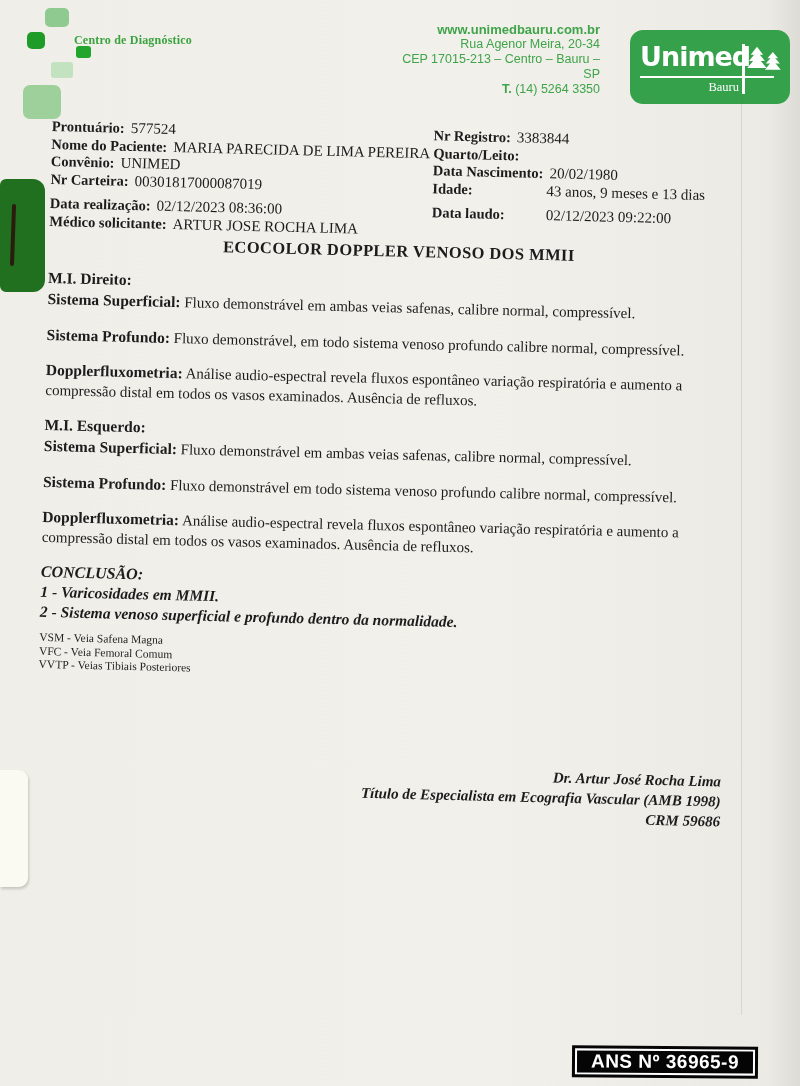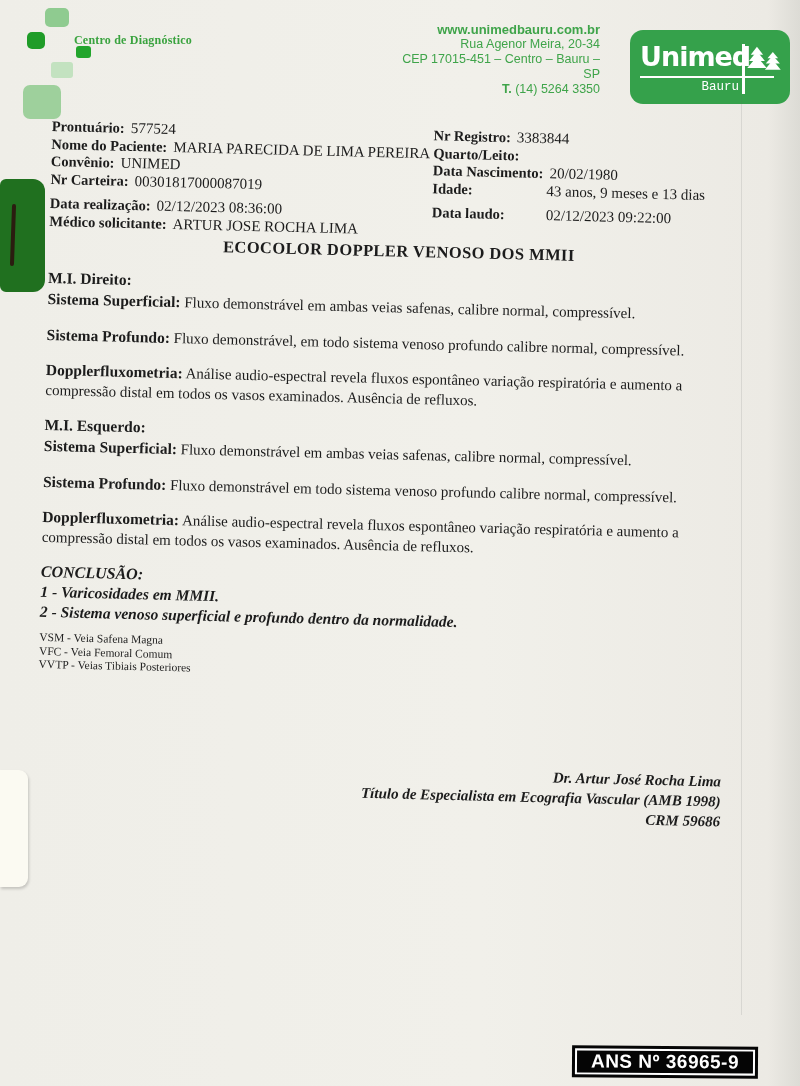--- a/index.html
+++ b/index.html
@@ -42,21 +42,21 @@
   .u-word{
     position:absolute;left:10px;top:11px;
     font-family:"DejaVu Sans",sans-serif;font-weight:bold;font-size:27px;
     color:#fff;letter-spacing:-1px;
   }
   .u-hline{position:absolute;left:10px;top:46px;width:134px;height:2px;background:#fff;}
   .u-vline{position:absolute;left:112px;top:14px;width:2.5px;height:50px;background:#fff;}
   .u-trees{position:absolute;left:116px;top:15px;width:36px;height:30px;}
   .u-city{
     position:absolute;left:10px;top:50px;width:99px;text-align:right;
-    font-family:Liberation Mono, monospace;font-size:12.5px;color:#fff;
+    font-family:Liberation Serif, serif;font-size:12.5px;color:#fff;
   }
   
   .clip{
     position:absolute;left:0;top:179px;width:45px;height:113px;
     background:var(--clip-green);border-radius:6px 12px 12px 6px;
   }
   .clip-line{position:absolute;left:11px;top:25px;width:4px;height:62px;background:#2b1c10;border-radius:2px;transform:rotate(2deg);}
   .tab{
     position:absolute;left:0;top:770px;width:28px;height:117px;
     background:#fbfaf2;border-radius:0 9px 9px 0;
@@ -111,21 +111,21 @@
     <span class="sq sq3"></span>
     <span class="sq sq4"></span>
     <span class="sq sq5"></span>
   </div>
 
   <div class="brand">Centro de Diagnóstico</div>
 
   <div class="addr">
     <div class="site">www.unimedbauru.com.br</div>
     <div>Rua Agenor Meira, 20-34</div>
-    <div>CEP 17015-451 – Centro – Bauru – SP</div>
+    <div>CEP 17015-213 – Centro – Bauru – SP</div>
     <div class="phone"><b>T.</b><span> (14) 5264 3350</span></div>
   </div>
 
   <div class="unimed">
     <div class="u-word">Unimed</div>
     <div class="u-hline"></div>
     <div class="u-vline"></div>
     <svg class="u-trees" viewBox="0 0 40 34">
       <g fill="#ffffff">
         <polygon points="12,2 19,11 5,11"></polygon>

